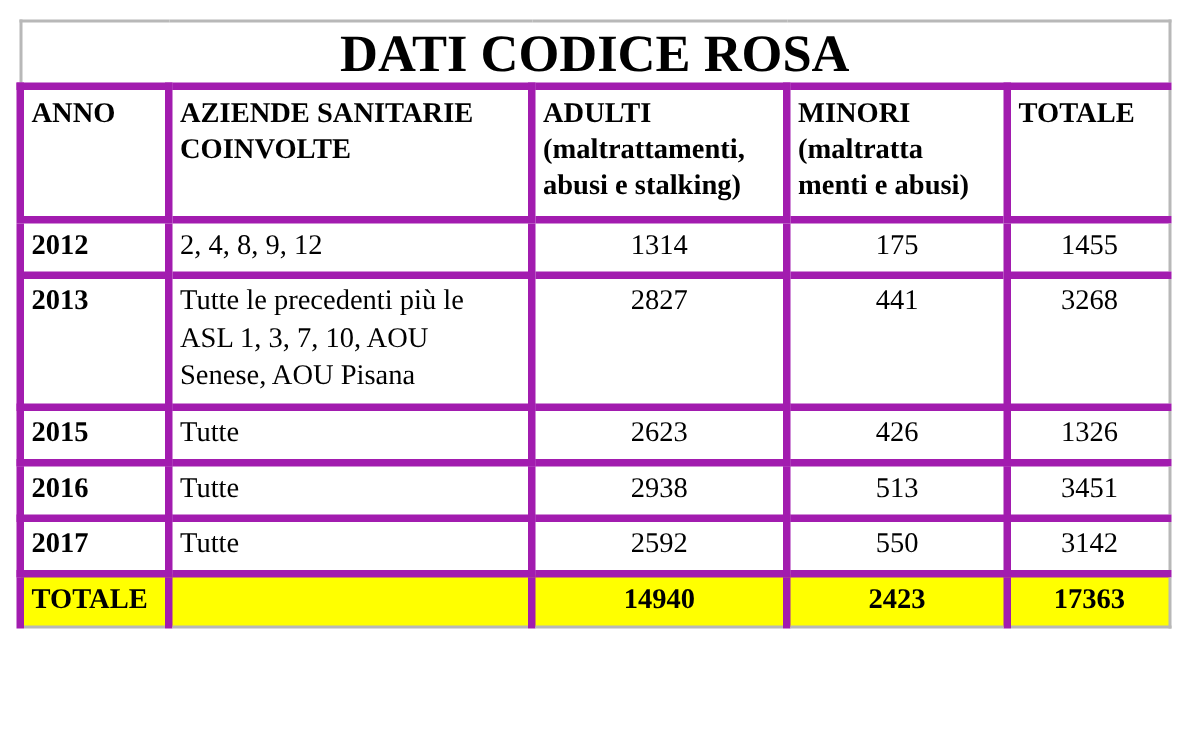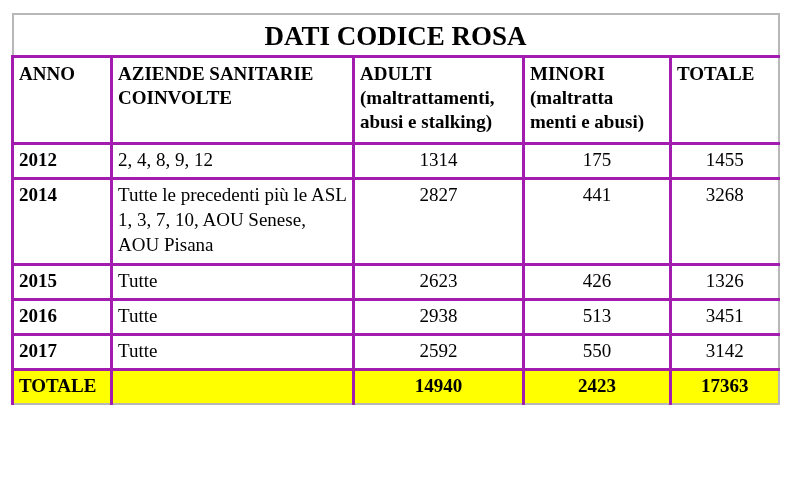--- a/index.html
+++ b/index.html
@@ -4,29 +4,29 @@
   <style>
     html, body { margin: 0; padding: 0; background: #ffffff; }
     body { width: 788px; height: 488px; position: relative; overflow: hidden;
            font-family: "Liberation Serif", "DejaVu Serif", serif; color: #000; }
     table.codice {
       position: absolute; left: 11px; top: 13px;
       width: 766px; border-collapse: collapse; table-layout: fixed;
       border: 1px solid #b8b8b8;
     }
     table.codice td, table.codice th {
-      border: 3px solid #a21caf;
+      border: 5px solid #a21caf;
       vertical-align: top;
       padding: 2px 5px 0 5px;
       font-size: 19px;
       line-height: 25px;
       text-align: left;
     }
     table.codice tr.title-row td {
-      height: 36px; text-align: center; font-weight: bold; font-size: 27px;
+      height: 36px; text-align: center; font-weight: bold; font-size: 35px;
       line-height: 38px; padding: 2px 0 0 0;
       border-top: 2px solid #b8b8b8; border-left: 2px solid #b8b8b8; border-right: 2px solid #b8b8b8;
       border-bottom: 1px solid #555;
       margin-top: 40px;
     }
     table.codice tr.head-row th { font-weight: bold; height: 80px; padding-top: 4px; line-height: 24px; }
     table.codice tr.head-row th { border-bottom: 1px solid #555; }
     table.codice tr.row-1 td { height: 30px; }
     table.codice tr.row-3 td { height: 81px; }
     table.codice tr.row-1 td { border-bottom: 1px solid #555; }
@@ -76,21 +76,21 @@
   </tr>
 
   <tr class="row-1">
     <td class="year">2012</td>
     <td>2, 4, 8, 9, 12</td>
     <td class="num">1314</td>
     <td class="num">175</td>
     <td class="tot last">1455</td>
   </tr>
   <tr class="row-3">
-    <td class="year">2014</td>
+    <td class="year">2013</td>
     <td>Tutte le precedenti più le ASL 1, 3, 7, 10, AOU Senese, AOU Pisana</td>
     <td class="num">2827</td>
     <td class="num">441</td>
     <td class="tot last">3268</td>
   </tr>
   <tr class="single">
     <td class="year">2015</td>
     <td>Tutte</td>
     <td class="num">2623</td>
     <td class="num">426</td>

